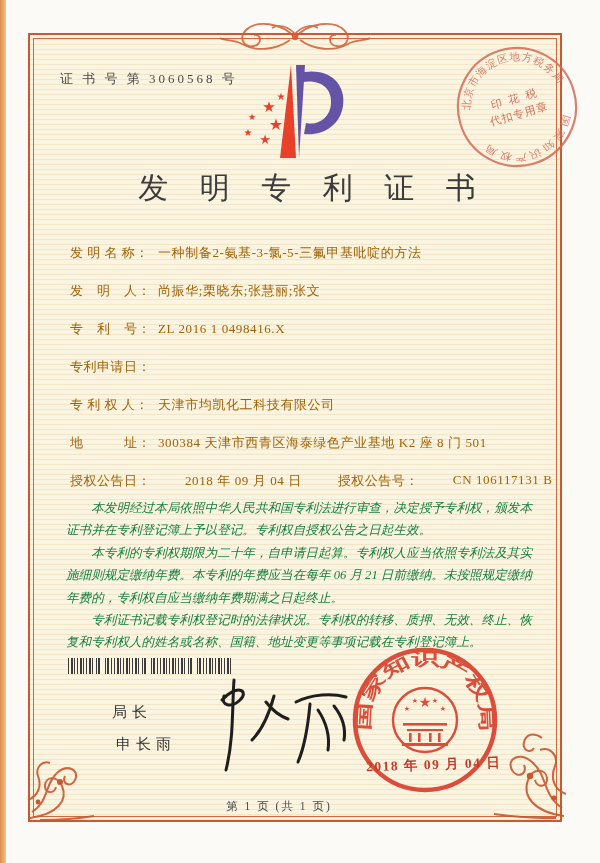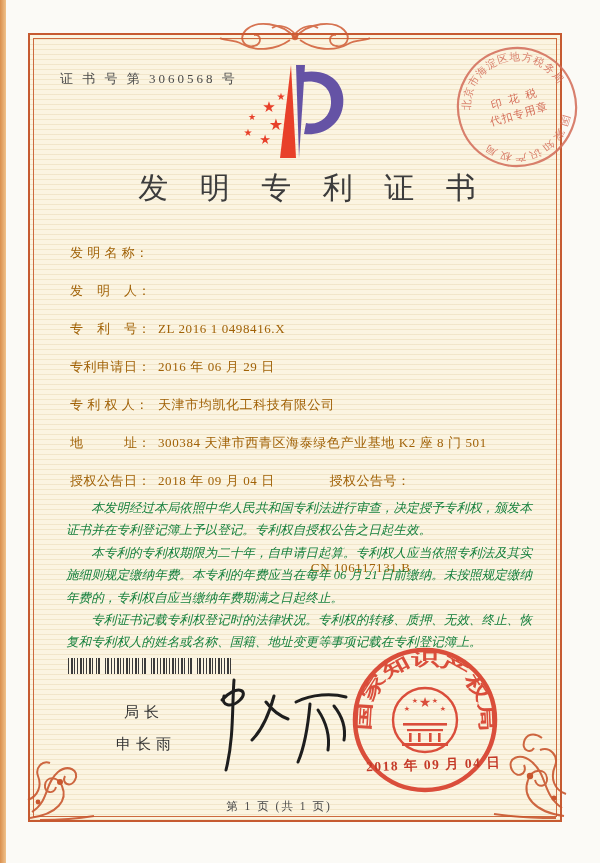--- a/index.html
+++ b/index.html
@@ -32,36 +32,36 @@
   }
   .title{
     position:absolute;left:28px;top:168px;width:570px;text-align:center;
     font-size:30px;letter-spacing:12px;color:#3c3c3c;font-weight:500;
   }
   .fields{position:absolute;left:70px;top:244px;width:470px;}
   .field-row{display:flex;align-items:baseline;height:38px;font-size:13px;color:#a16207;}
   .f-label{flex:0 0 88px;letter-spacing:.5px;white-space:pre;}
   .f-value{letter-spacing:.6px;white-space:pre;}
   .grant-row{display:flex;}
-  .grant-row .grp{display:flex;align-items:flex-end;}
-  .grant-row .grp.second{margin-left:36px;flex-direction:column;}
+  .grant-row .grp{display:flex;align-items:flex-start;gap:27px;}
+  .grant-row .grp.second{margin-left:36px;}
   .paragraphs{
     position:absolute;left:66px;top:497px;width:466px;
     font-size:12.6px;line-height:1.78;color:#15803d;text-align:justify;
     font-style:italic;
   }
   .paragraphs p{margin:0;text-indent:2em;}
   .barcode{
     position:absolute;left:68px;top:658px;width:163px;height:16px;
     background:repeating-linear-gradient(90deg,
       #3b3b3b 0 1px,#fbf4e1 1px 2.6px,
       #3b3b3b 2.6px 4.6px,#fbf4e1 4.6px 6px,
       #3b3b3b 6px 6.8px,#fbf4e1 6.8px 9.2px);
   }
-  .sig-title{position:absolute;left:124px;top:703px;font-size:15px;letter-spacing:5px;color:#333;}
+  .sig-title{position:absolute;left:112px;top:703px;font-size:15px;letter-spacing:5px;color:#333;}
   .sig-name{position:absolute;left:116px;top:735px;font-size:15px;letter-spacing:5px;color:#333;}
   .signature{position:absolute;left:192px;top:666px;}
   .seal{position:absolute;left:350px;top:645px;opacity:.92;}
   .seal-date{
     position:absolute;left:366px;top:756px;font-size:13.5px;letter-spacing:1.5px;
     color:#c53a28;transform:rotate(-2deg);font-weight:600;
   }
   .footer{
     position:absolute;left:28px;top:799px;width:502px;text-align:center;
     font-size:11.5px;letter-spacing:2px;color:#4a4a4a;
@@ -123,31 +123,32 @@
   </text>
   <text x="69" y="64" text-anchor="middle" font-size="11" fill="#cf5b45" letter-spacing="2">印 花 税</text>
   <text x="69" y="80" text-anchor="middle" font-size="11" fill="#cf5b45" letter-spacing="1">代扣专用章</text>
 </svg>
 
 <div class="title">发 明 专 利 证 书</div>
 
 <div class="fields">
   <div class="field-row">
     <span class="f-label">发 明 名 称：</span>
+    <span class="f-value">一种制备2-氨基-3-氯-5-三氟甲基吡啶的方法</span>
   </div>
   <div class="field-row">
     <span class="f-label">发　明　人：</span>
+    <span class="f-value">尚振华;栗晓东;张慧丽;张文</span>
   </div>
   <div class="field-row">
     <span class="f-label">专　利　号：</span>
     <span class="f-value">ZL 2016 1 0498416.X</span>
   </div>
   <div class="field-row">
     <span class="f-label">专利申请日：</span>
-    <span class="f-value">2016 年 06 月 29 日</span>
   </div>
   <div class="field-row">
     <span class="f-label">专 利 权 人：</span>
     <span class="f-value">天津市均凯化工科技有限公司</span>
   </div>
   <div class="field-row">
     <span class="f-label">地　　　址：</span>
     <span class="f-value">300384 天津市西青区海泰绿色产业基地 K2 座 8 门 501</span>
   </div>
   <div class="field-row grant-row">

